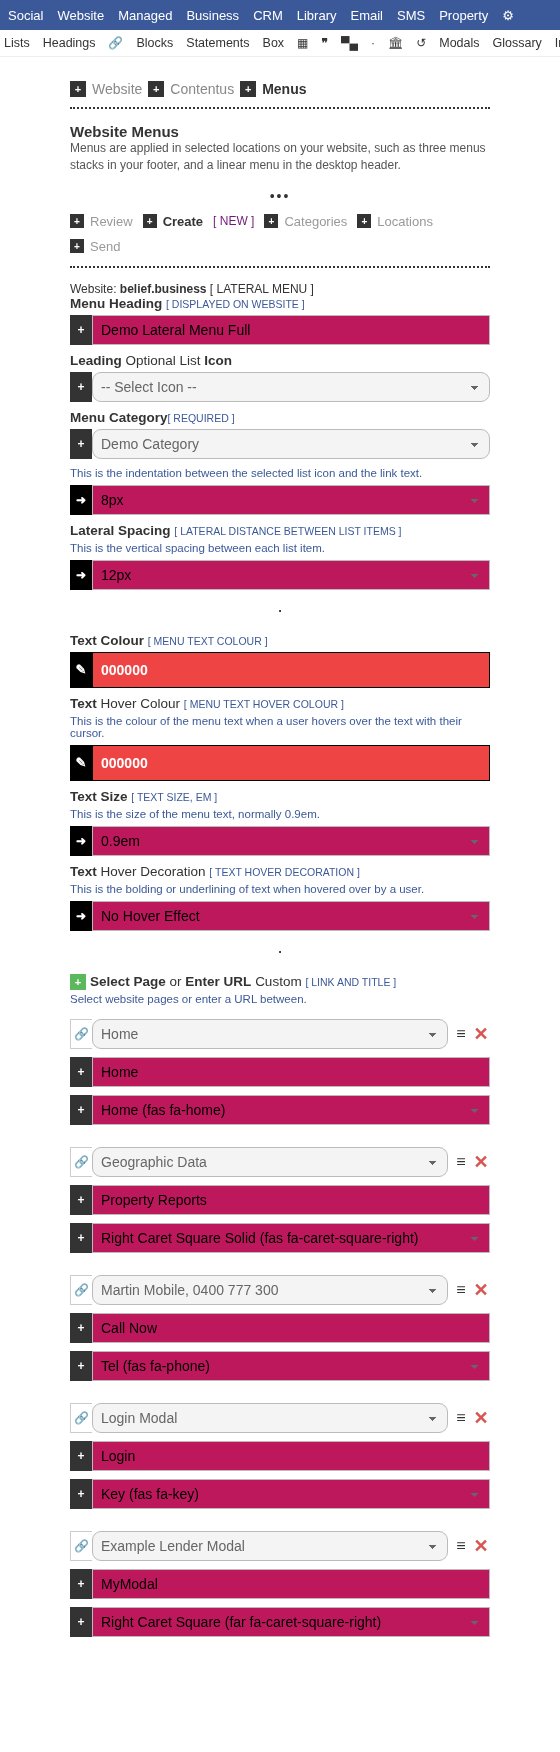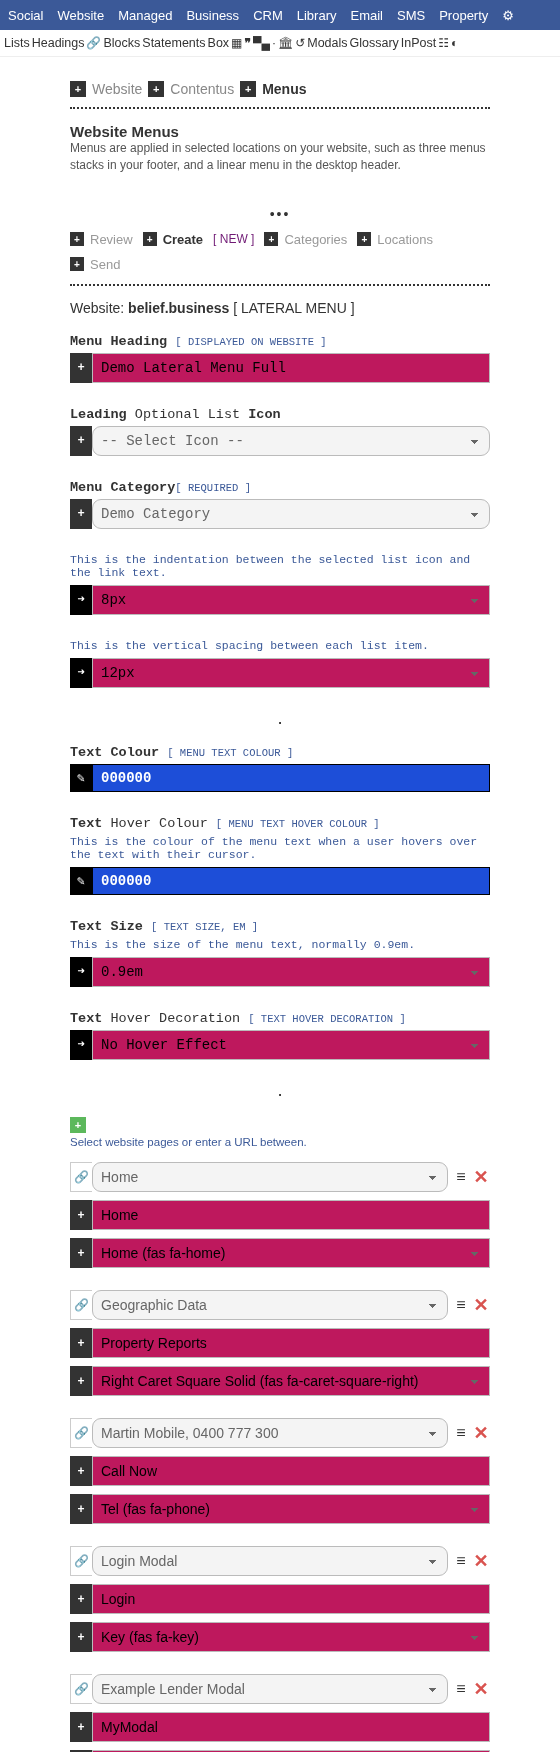--- a/index.html
+++ b/index.html
@@ -1,64 +1,64 @@
 <!DOCTYPE html>
 <html><head>
 <meta charset="utf-8">
 <style>
   * { box-sizing: border-box; margin: 0; padding: 0; }
   body { font-family: Arial, sans-serif; font-size: 13px; color: #333; background: #fff; width: 560px; }
   
   .top-nav { background: #3b5998; color: #fff; display: flex; align-items: center; padding: 4px 8px; gap: 14px; font-size: 13px; height: 30px; overflow: hidden; }
   .top-nav span { white-space: nowrap; cursor: pointer; }
   
-  .sub-nav { background: #fff; color: #333; display: flex; align-items: center; padding: 6px 4px; gap: 2px; font-size: 12.5px; border-bottom: 1px solid #eee; flex-wrap: nowrap; overflow: hidden; }
+  .sub-nav { background: #fff; color: #333; display: flex; align-items: center; padding: 6px 4px; gap: 13px; font-size: 12.5px; border-bottom: 1px solid #eee; flex-wrap: nowrap; overflow: hidden; }
   .sub-nav span { white-space: nowrap; cursor: pointer; }
   .sub-nav .icon-sm { font-size: 12px; }
   
   .content { padding: 10px 70px 30px 70px; }
   
   .breadcrumb { display: flex; align-items: center; gap: 6px; margin: 14px 0 10px 0; font-size: 14px; }
   .breadcrumb .plus { background: #333; color: #fff; width: 16px; height: 16px; display: inline-flex; align-items: center; justify-content: center; font-size: 11px; font-weight: bold; }
   .breadcrumb .crumb-gray { color: #888; }
   .breadcrumb .crumb-bold { font-weight: bold; }
   
   .dotted-hr { border: none; border-top: 2px dotted #333; margin: 8px 0 14px 0; }
   
   h2.section-title { font-size: 15px; font-weight: bold; }
-  .section-desc { font-size: 12px; color: #555; line-height: 1.4; margin-bottom: 32px; }
+  .section-desc { font-size: 12px; color: #555; line-height: 1.4; margin-bottom: 14px; }
   
   .dots-sep { text-align: center; font-size: 14px; letter-spacing: 2px; margin: 10px 0; }
   
   .action-row { display: flex; align-items: center; gap: 10px; font-size: 13px; margin-bottom: 12px; flex-wrap: wrap; }
   .action-row .plus { background: #333; color: #fff; width: 14px; height: 14px; display: inline-flex; align-items: center; justify-content: center; font-size: 10px; font-weight: bold; margin-right: 2px; }
   .action-row .act-gray { color: #999; display: inline-flex; align-items: center; gap: 4px; }
   .action-row .act-bold { font-weight: bold; display: inline-flex; align-items: center; gap: 4px; }
   .action-row .tag-new { color: #701a75; font-size: 12px; }
   
-  .website-line { font-size: 14px; margin-bottom: 18px; }
+  .website-line { font-size: 12px; }
   .website-line b { font-weight: bold; }
   
-  .field { margin-bottom: 24px; font-family: Liberation Mono, monospace; }
+  .field { margin-bottom: 8px; }
   .field-label { font-size: 13.5px; margin-bottom: 4px; }
   .field-label b { font-weight: bold; }
   .field-label .meta { font-size: 10.5px; color: #3b5998; }
   .field-hint { font-size: 11.5px; color: #3b5998; margin-bottom: 6px; }
   
   .input-row { display: flex; align-items: stretch; gap: 0; }
   .input-prefix { width: 22px; background: #333; color: #fff; display: flex; align-items: center; justify-content: center; font-size: 12px; font-weight: bold; flex-shrink: 0; }
   .input-prefix.dark-big { background: #000; width: 22px; font-size: 13px; }
   .input-prefix.arrow { background: #000; }
   .input-prefix.link { background: #fff; color: #555; border: 1px solid #ccc; border-right: none; }
   .input-prefix.green { background: #5cb85c; }
   
   .text-input, .select-input { flex: 1; border: 1px solid #bbb; padding: 6px 8px; font-size: 14px; background: #be185d; font-family: inherit; height: 30px; }
   .select-input { appearance: none; background-image: linear-gradient(45deg, transparent 50%, #666 50%), linear-gradient(135deg, #666 50%, transparent 50%); background-position: calc(100% - 14px) 13px, calc(100% - 10px) 13px; background-size: 4px 4px, 4px 4px; background-repeat: no-repeat; padding-right: 24px; }
   .select-soft { color: #666; background-color: #f4f4f4; border-radius: 9px; }
-  .color-input-wrap { flex: 1; background: #1d4ed8; color: #fff; border: 1px solid #000; padding: 6px 8px; font-size: 14px; font-weight: bold; font-family: inherit; height: 28px; display: flex; align-items: center; }
+  .color-input-wrap { flex: 1; background: #ef4444; color: #fff; border: 1px solid #000; padding: 6px 8px; font-size: 14px; font-weight: bold; font-family: inherit; height: 36px; display: flex; align-items: center; }
   
   .dot-center { text-align: center; margin: 10px 0 18px 0; font-weight: bold; }
   
   .page-section-label { font-size: 13.5px; margin-bottom: 3px; display: flex; align-items: center; gap: 4px; }
   .page-section-label b { font-weight: bold; }
   .page-section-label .meta { font-size: 10.5px; color: #3b5998; }
   
   .page-block { margin-bottom: 22px; }
   .page-row { display: flex; align-items: stretch; gap: 4px; margin-bottom: 8px; }
   .page-row .input-row { flex: 1; }
@@ -179,20 +179,21 @@
 
   <div class="field">
     <div class="field-hint">This is the indentation between the selected list icon and the link text.</div>
     <div class="input-row">
       <div class="input-prefix arrow">➜</div>
       <select class="select-input"><option>8px</option></select>
     </div>
   </div>
 
   <div class="field">
+    <div class="field-label"><b>Lateral Spacing</b> <span class="meta">[ LATERAL DISTANCE BETWEEN LIST ITEMS ]</span></div>
     <div class="field-hint">This is the vertical spacing between each list item.</div>
     <div class="input-row">
       <div class="input-prefix arrow">➜</div>
       <select class="select-input"><option>12px</option></select>
     </div>
   </div>
 
   <div class="dot-center">.</div>
 
   <div class="field">
@@ -216,30 +217,32 @@
     <div class="field-label"><b>Text Size</b> <span class="meta">[ TEXT SIZE, EM ]</span></div>
     <div class="field-hint">This is the size of the menu text, normally 0.9em.</div>
     <div class="input-row">
       <div class="input-prefix arrow">➜</div>
       <select class="select-input"><option>0.9em</option></select>
     </div>
   </div>
 
   <div class="field">
     <div class="field-label"><b>Text</b> <span>Hover Decoration</span> <span class="meta">[ TEXT HOVER DECORATION ]</span></div>
+    <div class="field-hint">This is the bolding or underlining of text when hovered over by a user.</div>
     <div class="input-row">
       <div class="input-prefix arrow">➜</div>
       <select class="select-input"><option>No Hover Effect</option></select>
     </div>
   </div>
 
   <div class="dot-center">.</div>
 
   <div class="page-section-label">
     <span class="input-prefix green" style="width:16px;height:16px;font-size:11px;">+</span>
+    <span><b>Select Page</b> <span>or</span> <b>Enter URL</b> <span>Custom</span> <span class="meta">[ LINK AND TITLE ]</span></span>
   </div>
   <div class="field-hint" style="margin-bottom:14px;">Select website pages or enter a URL between.</div>
 
   <div id="page-blocks">
       <div class="page-block">
     <div class="page-row">
       <div class="input-row">
         <div class="input-prefix link">🔗</div>
         <select class="select-input select-soft"><option>Home</option></select>
       </div>

